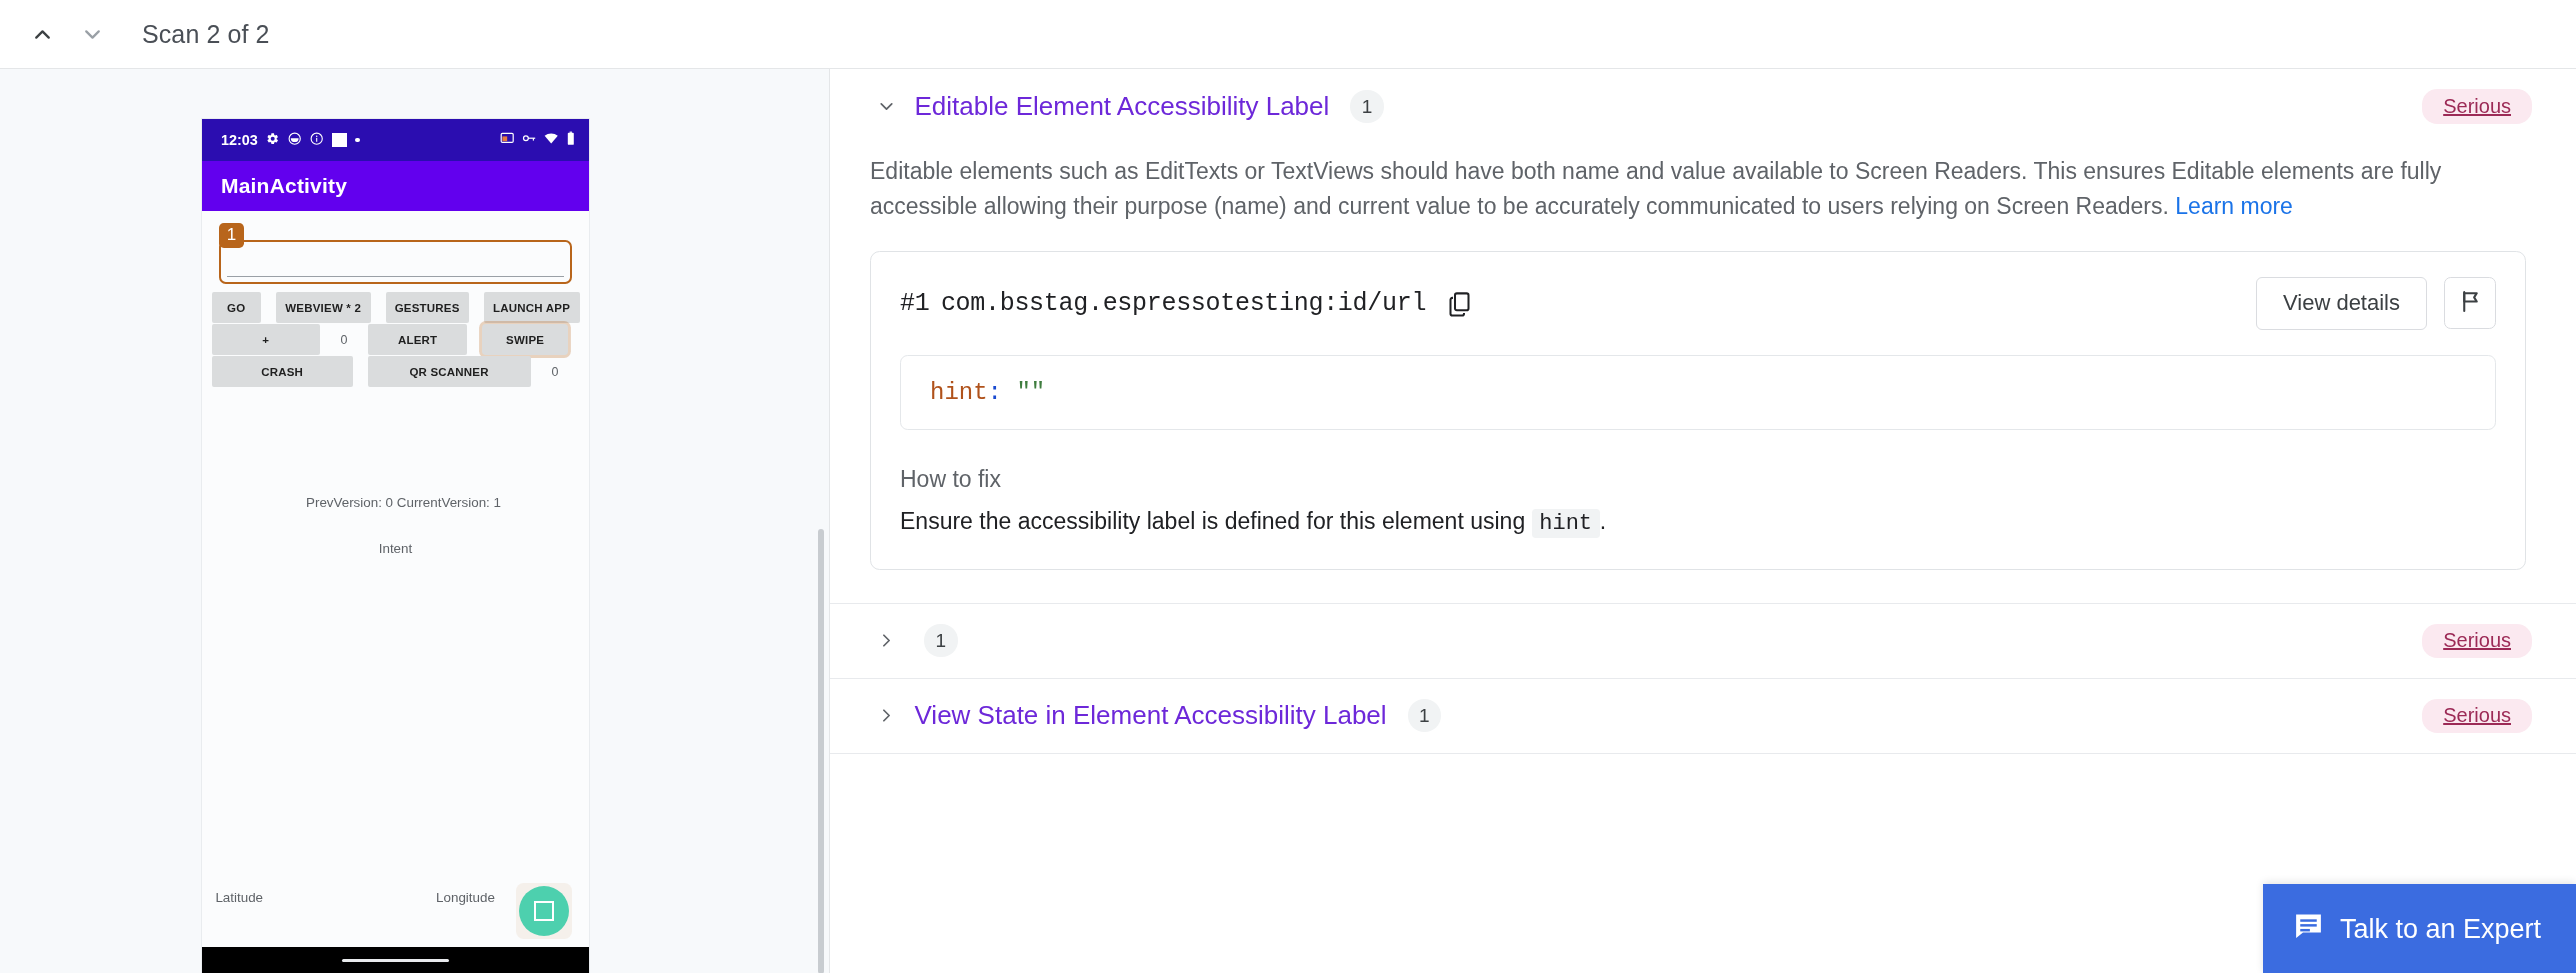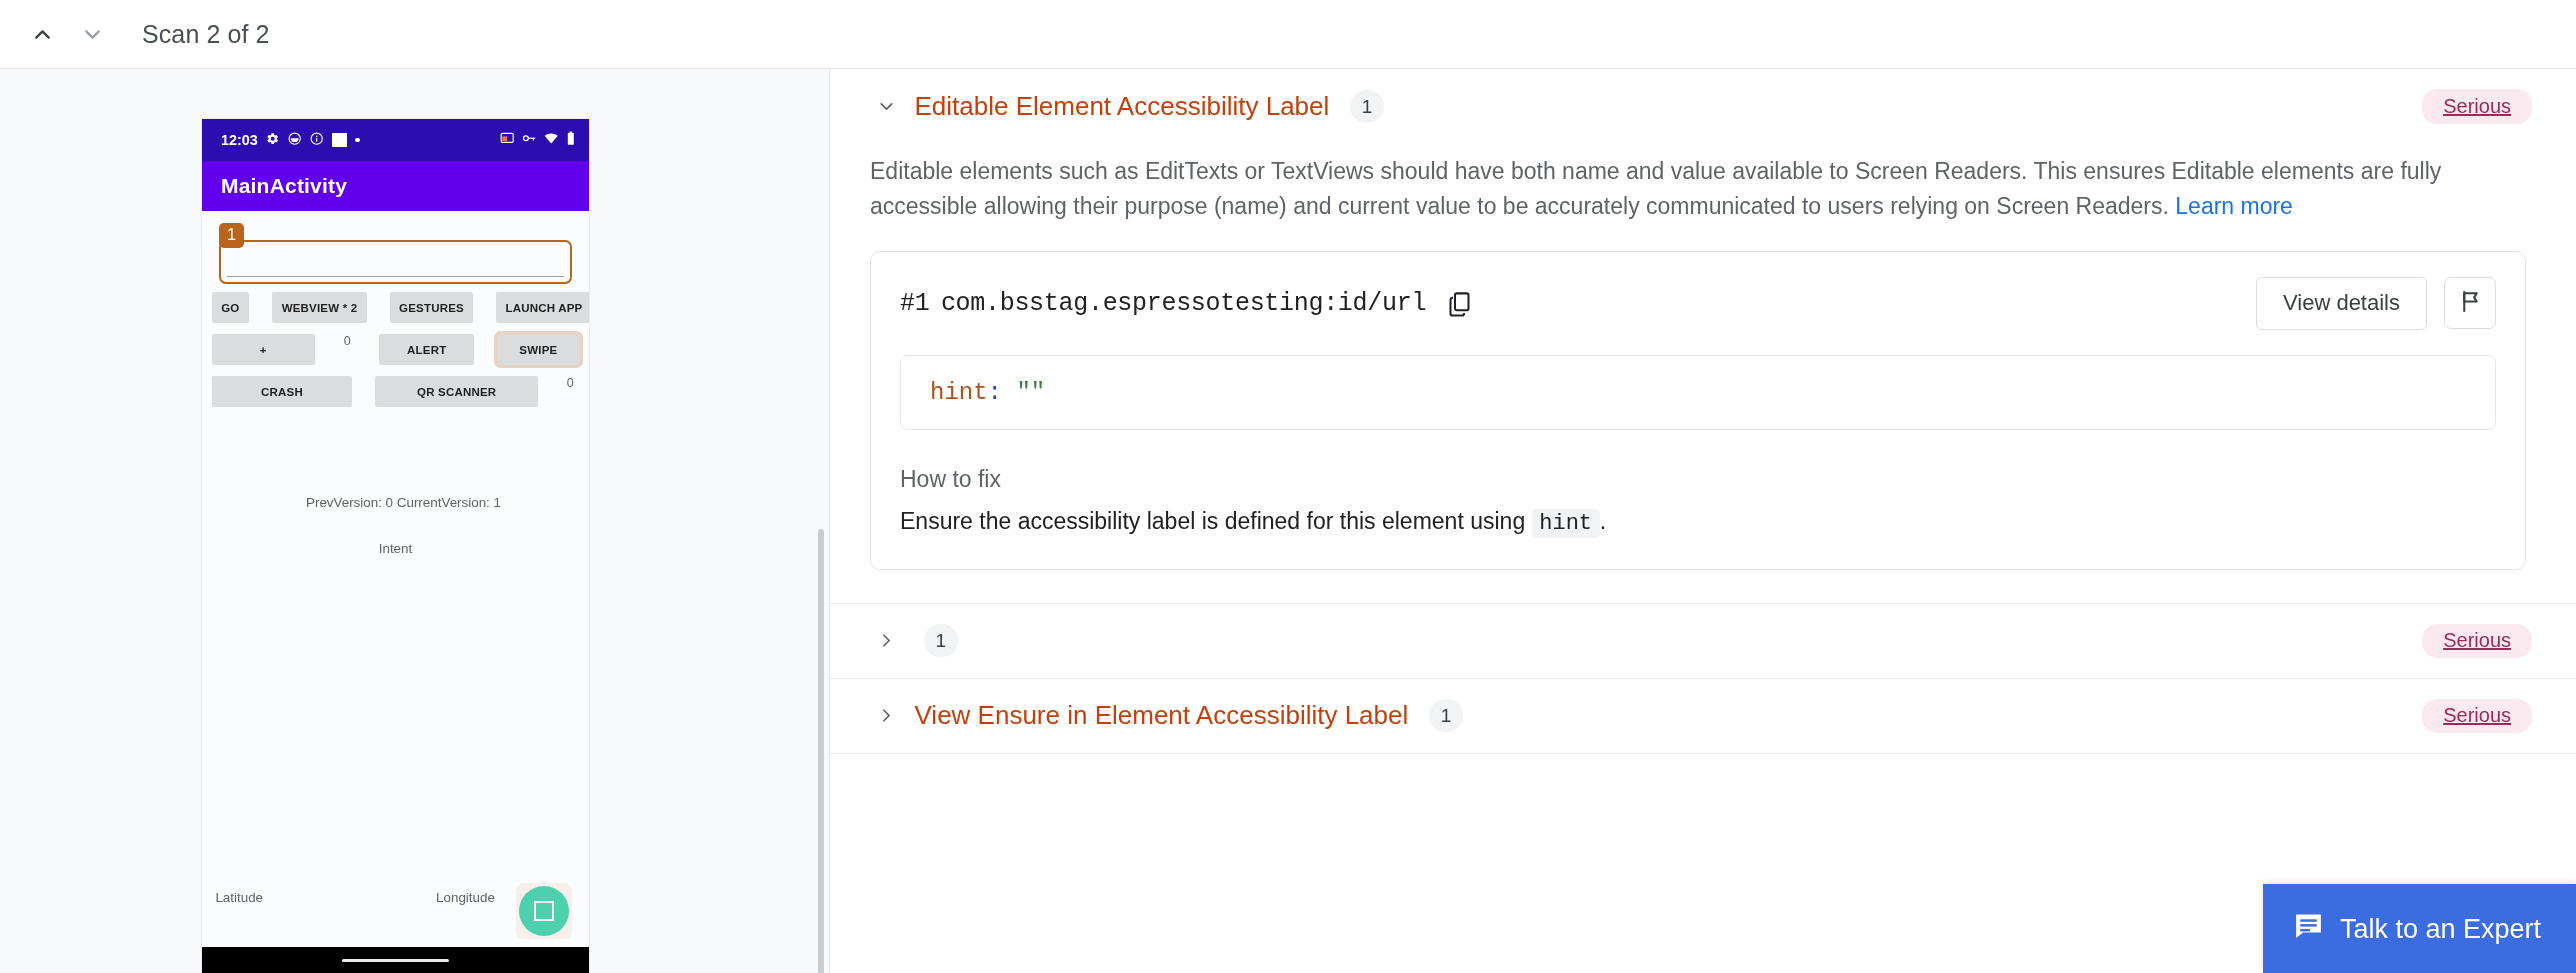--- a/index.html
+++ b/index.html
@@ -110,21 +110,21 @@
   }
   .url-underline {
     position: absolute;
     left: 25px; top: 65px;
     width: 337px; height: 1px;
     background: #9aa0a6;
     z-index: 1;
   }
 
   .btn-rows { position: absolute; left: 9.6px; top: 81px; width: 368px; }
-  .btn-row { display: flex; gap: 23px; margin-bottom: 11px; }
+  .btn-row { display: flex; align-items: center; gap: 15px; margin-bottom: 1px; }
   .mbtn {
     background: #dadcdd;
     color: #1f1f1f;
     font-size: 11.5px;
     font-weight: bold;
     letter-spacing: 0.2px;
     height: 31px;
     display: flex; align-items: center; justify-content: center;
     padding: 0 9.6px;
     border-radius: 1.9px;
@@ -196,21 +196,21 @@
   .acc-header.open { border-bottom: none; }
   .caret {
     width: 33px; height: 33px;
     display: flex; align-items: center; justify-content: center;
     flex: 0 0 33px;
     cursor: pointer;
   }
   .acc-title {
     margin-left: 11.5px;
     font-size: 26px;
-    color: #c2410c;
+    color: #6d28d9;
     white-space: nowrap;
   }
   .count-pill {
     margin-left: 21px;
     min-width: 33px; height: 33px;
     border-radius: 16.3px;
     background: #f1f3f4;
     color: #3c4043;
     font-size: 19px;
     display: flex; align-items: center; justify-content: center;
@@ -524,21 +524,21 @@
       <span class="count-pill">1</span>
       <span class="sev-badge">Serious</span>
     </div>
 
     <div class="acc-header">
       <span class="caret">
         <svg width="21" height="21" viewBox="0 0 24 24">
             <path d="M9 6l6 6-6 6" fill="none" stroke="#5f6368" stroke-width="2" stroke-linecap="round" stroke-linejoin="round"></path>
           </svg>
       </span>
-      <span class="acc-title">View Ensure in Element Accessibility Label</span>
+      <span class="acc-title">View State in Element Accessibility Label</span>
       <span class="count-pill">1</span>
       <span class="sev-badge">Serious</span>
     </div>
 
     <div class="talk-btn">
       <span>
         <svg width="33" height="33" viewBox="0 0 24 24">
             <path d="M3 4h18v13H8l-5 4z" fill="#fff"></path>
             <rect x="6" y="7.5" width="12" height="1.8" fill="#3b6ce0"></rect>
             <rect x="6" y="11" width="12" height="1.8" fill="#3b6ce0"></rect>

